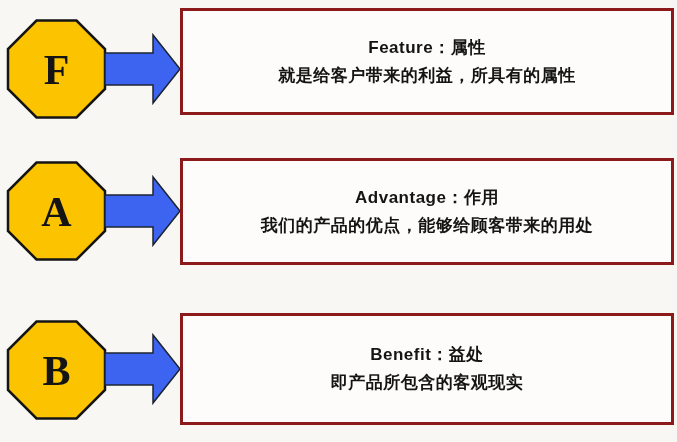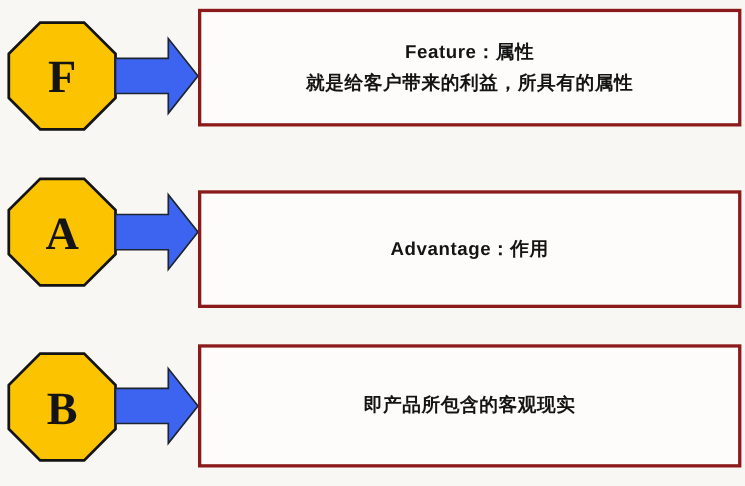--- a/index.html
+++ b/index.html
@@ -84,21 +84,23 @@
       <text class="oct-letter" x="56.5" y="385">B</text>
     </g>
     <polygon class="arrow" points="105,353 153,353 153,335 180,369 153,403 153,385 105,385"></polygon>
   </svg>
 
   <div class="textbox" style="top:8px; height:101px;">
     <div class="tb-line">Feature：属性</div>
     <div class="tb-line">就是给客户带来的利益，所具有的属性</div>
   </div>
 
-  <div class="textbox" style="top:158px; height:101px;margin-top:15px;">
+  <div class="textbox" style="top:158px; height:101px;">
     <div class="tb-line">Advantage：作用</div>
+    <div class="tb-line">我们的产品的优点，能够给顾客带来的用处</div>
   </div>
 
   <div class="textbox" style="top:313px; height:106px;">
+    <div class="tb-line">Benefit：益处</div>
     <div class="tb-line">即产品所包含的客观现实</div>
   </div>
 
 </div>
 
 </body></html>

